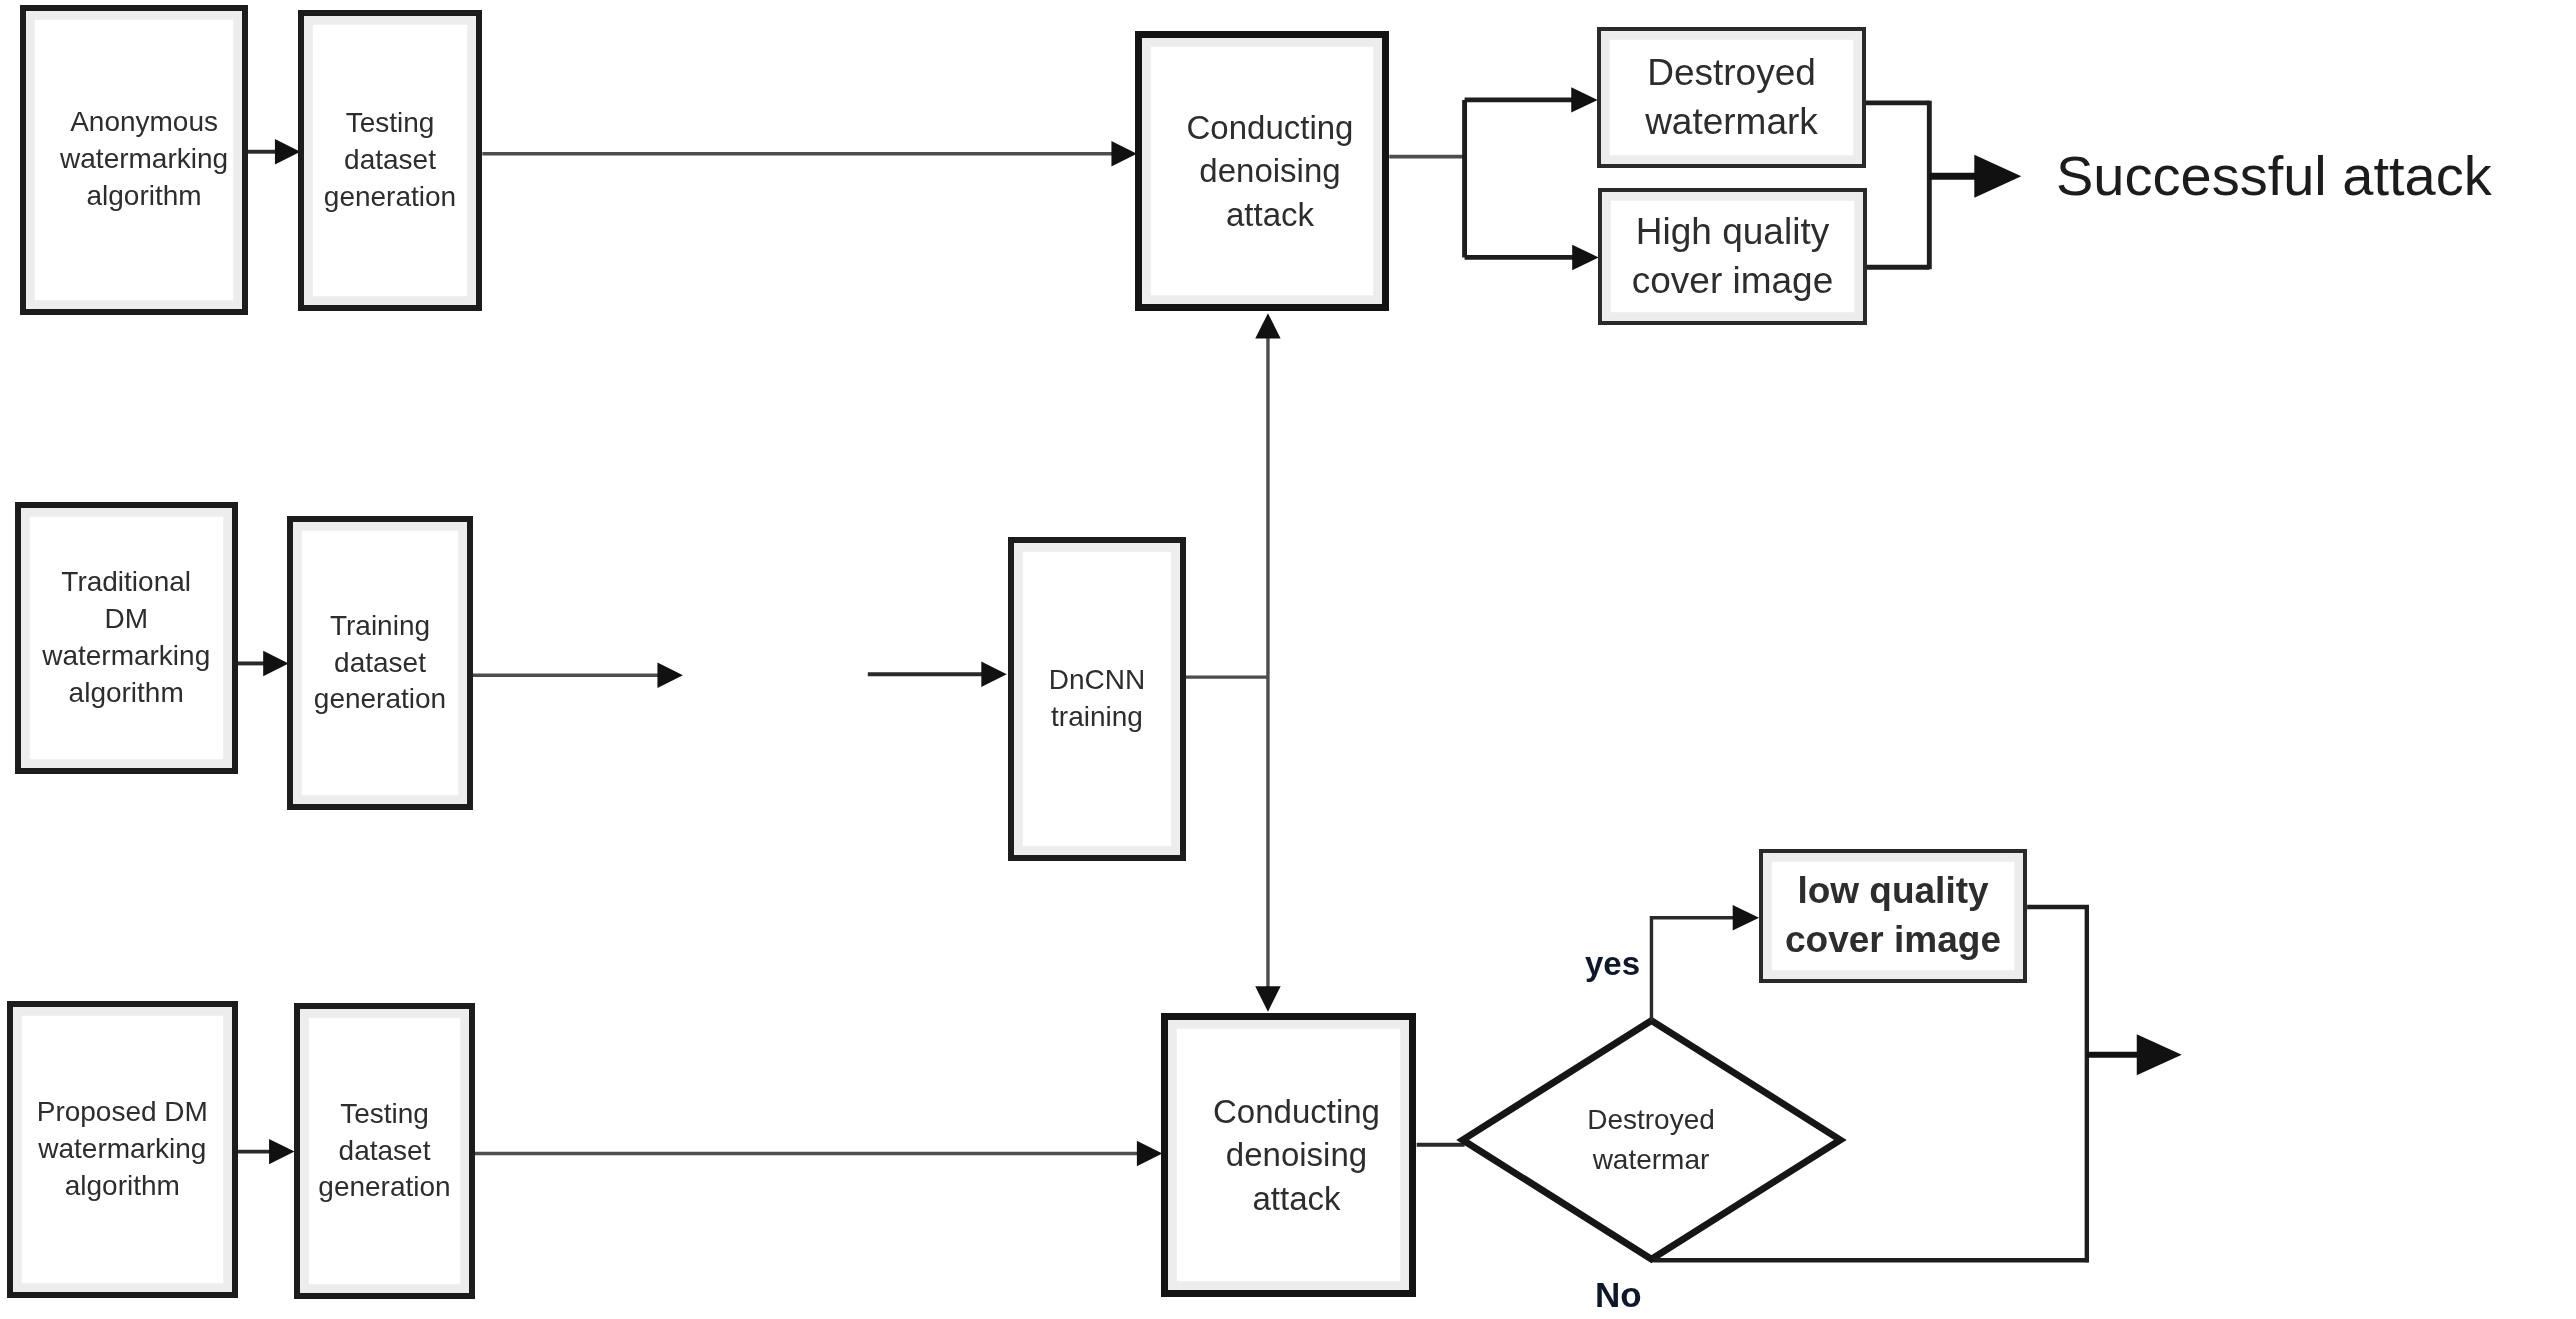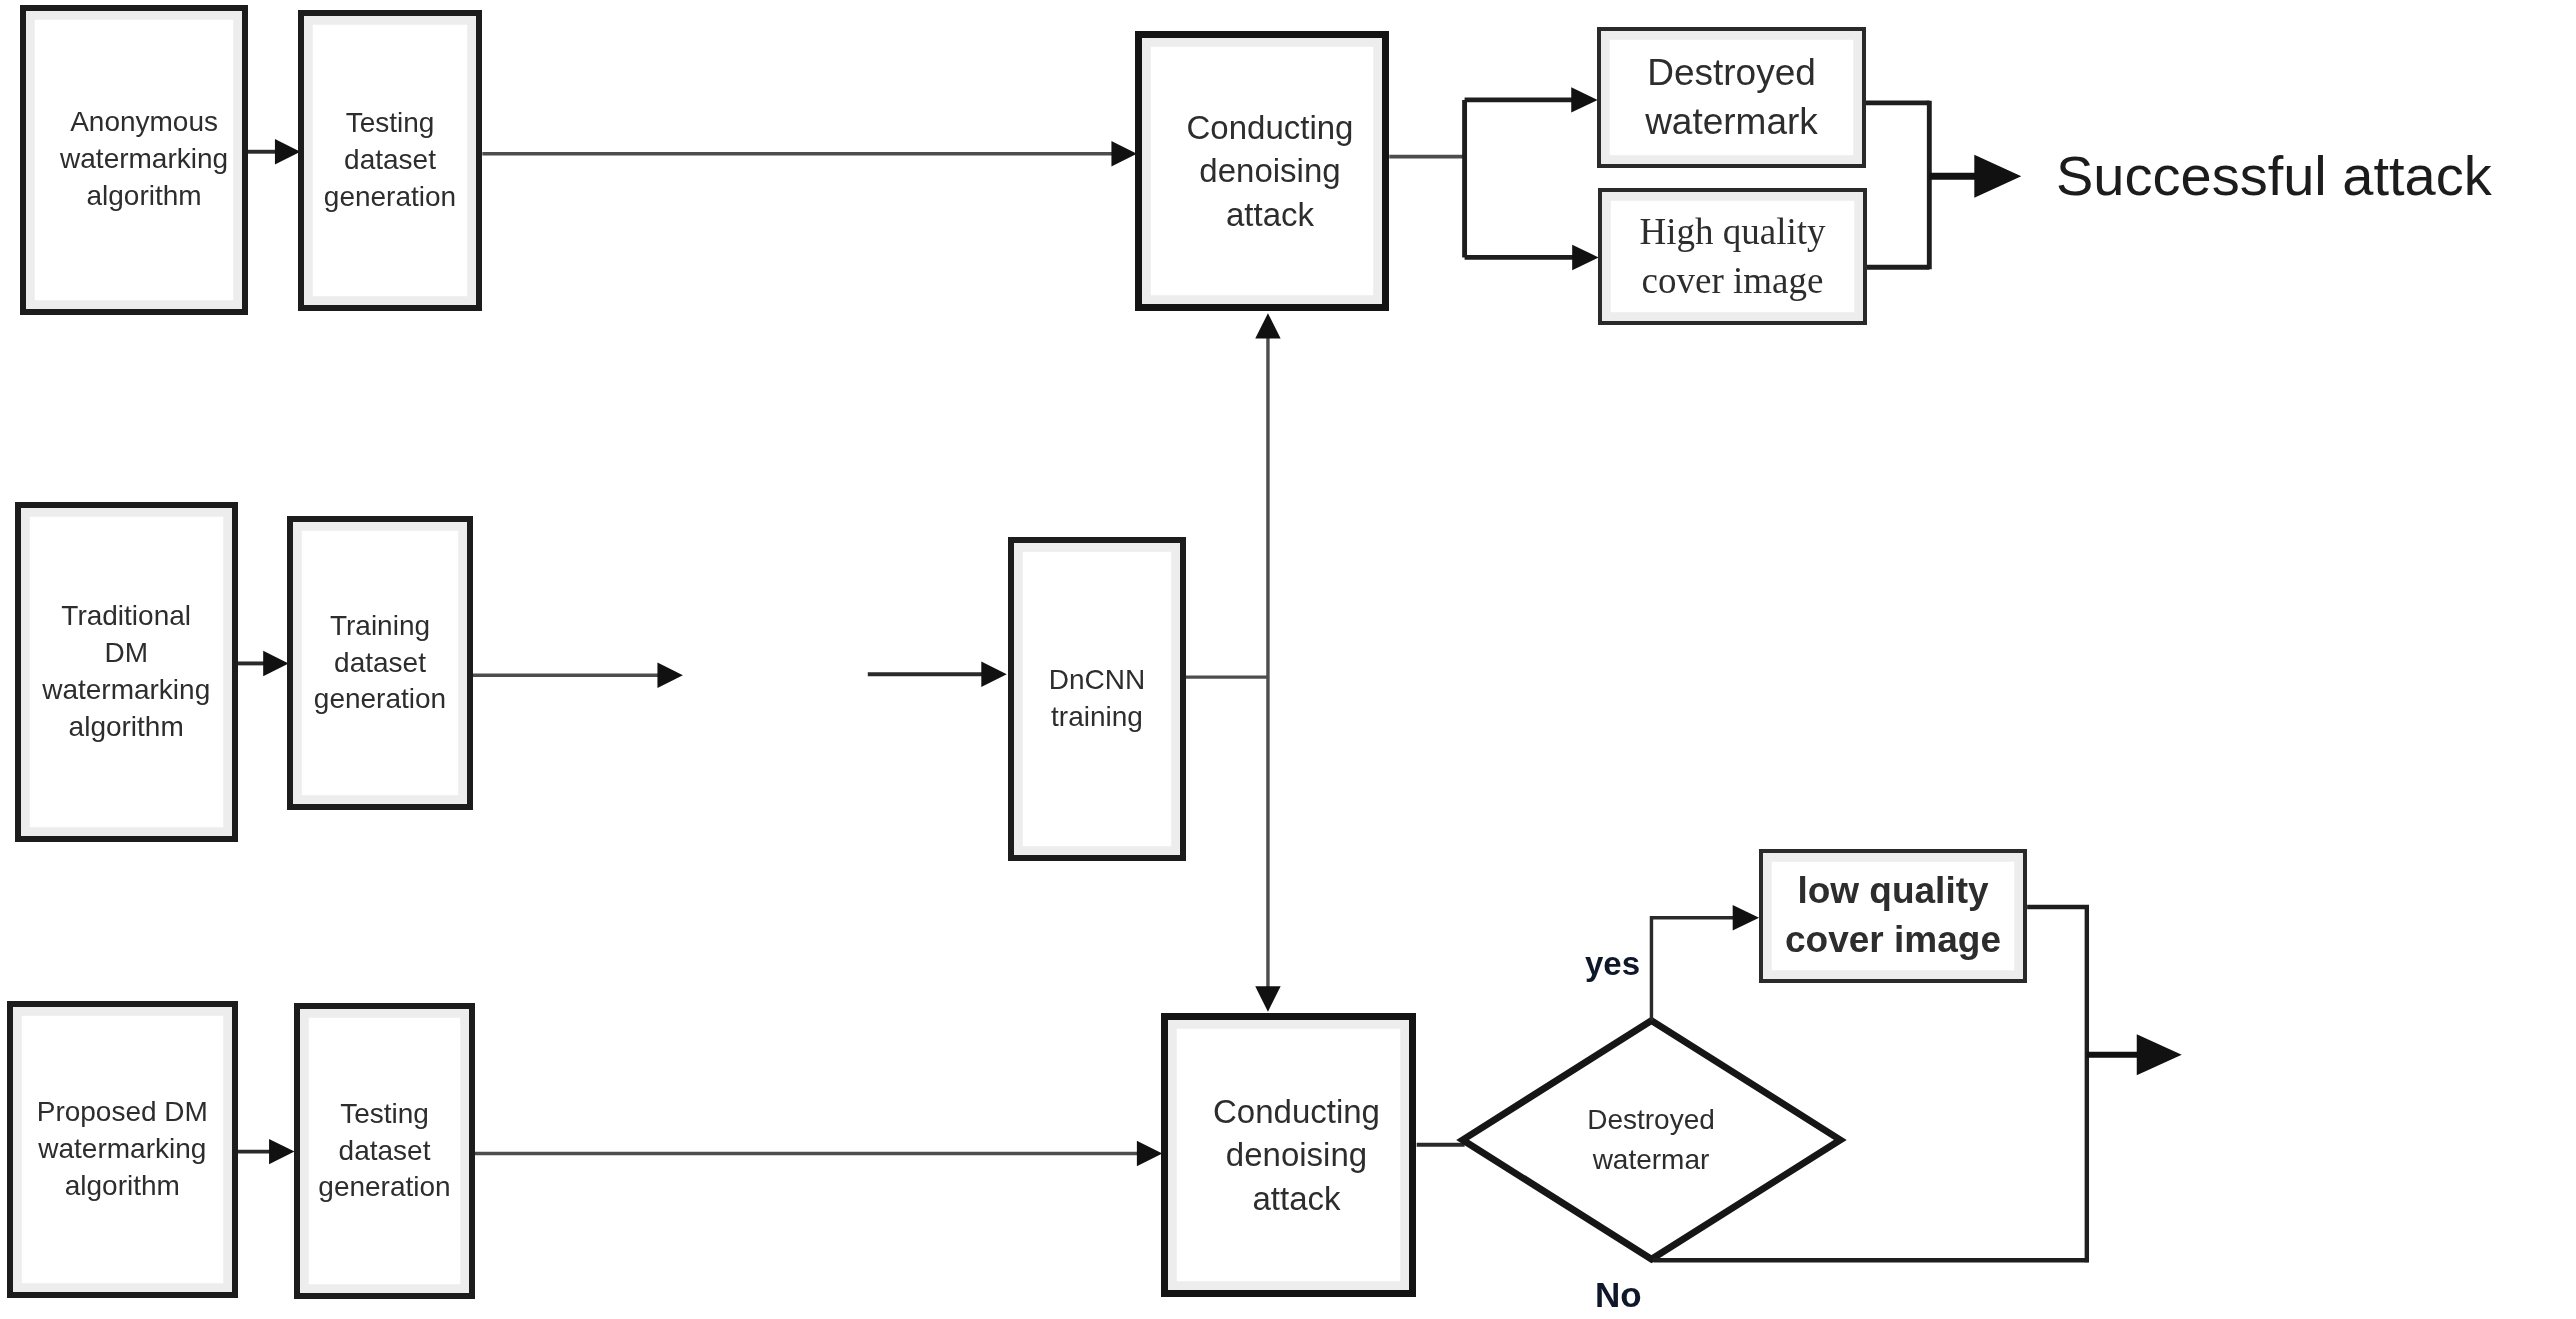--- a/index.html
+++ b/index.html
@@ -17,22 +17,22 @@
   .b7 { border:6.8px solid #1c1c1c; }
   .b8 { border:7.8px solid #141414;padding-left:16px; }
   .b5 { border:4.9px solid #2a2a2a; }
   .big-text { font-size:37px; }
   .cond-text { font-size:33px; }
   
   .anonymous        { left:19.6px;   top:4.9px;    width:228px; height:310px;padding-left:21px; }
   .testing-top      { left:298px;  top:9.8px;   width:184px; height:301px; }
   .conducting-top   { left:1135px; top:31px;   width:254px; height:280px; }
   .destroyed        { left:1597px; top:27px;   width:269px; height:141px; }
-  .high-quality     { left:1598px; top:188px;  width:269px; height:137px;font-family:Liberation Serif, serif; }
-  .traditional      { left:14.7px;   top:502px;  width:223px; height:340px; }
+  .high-quality     { left:1598px; top:188px;  width:269px; height:137px; }
+  .traditional      { left:14.7px;   top:502px;  width:223px; height:272px; }
   .training         { left:287px;  top:516px;  width:186px; height:294px; }
   .preprocessing    { left:683px;  top:519px;  width:185px; height:287px; }
   .dncnn            { left:1008px; top:537px;  width:178px; height:324px; }
   .proposed         { left:6.8px;    top:1001px; width:231px; height:297px; }
   .testing-bottom   { left:294px;  top:1003px; width:181px; height:296px; }
   .conducting-bottom{ left:1161px; top:1013px; width:255px; height:284px; }
   .low-quality      { left:1759px; top:849px;  width:268px; height:134px;font-weight:bold; }
   .diamond-label {
     position:absolute; left:1514px; top:1076px; width:274px; height:127px;
     display:flex; align-items:center; justify-content:center; text-align:center;

